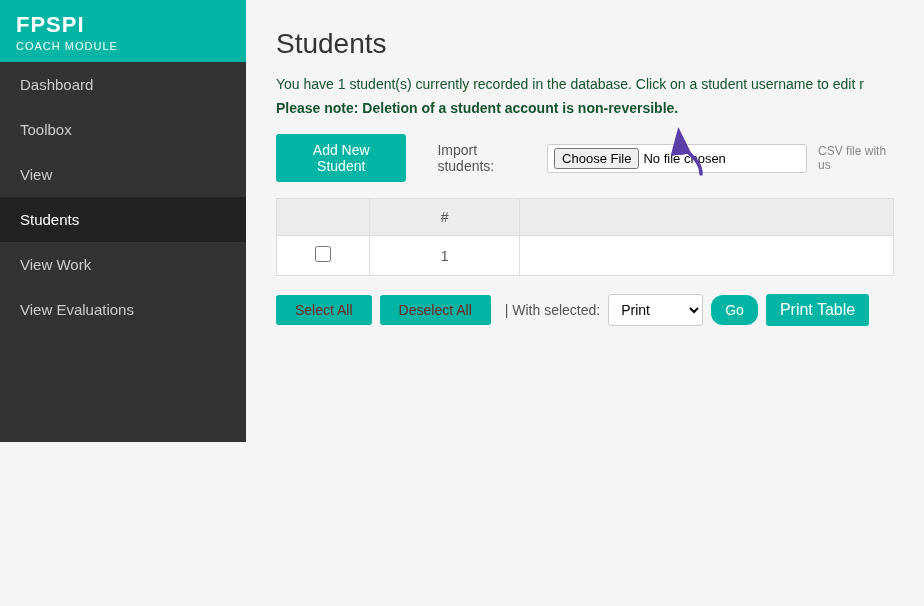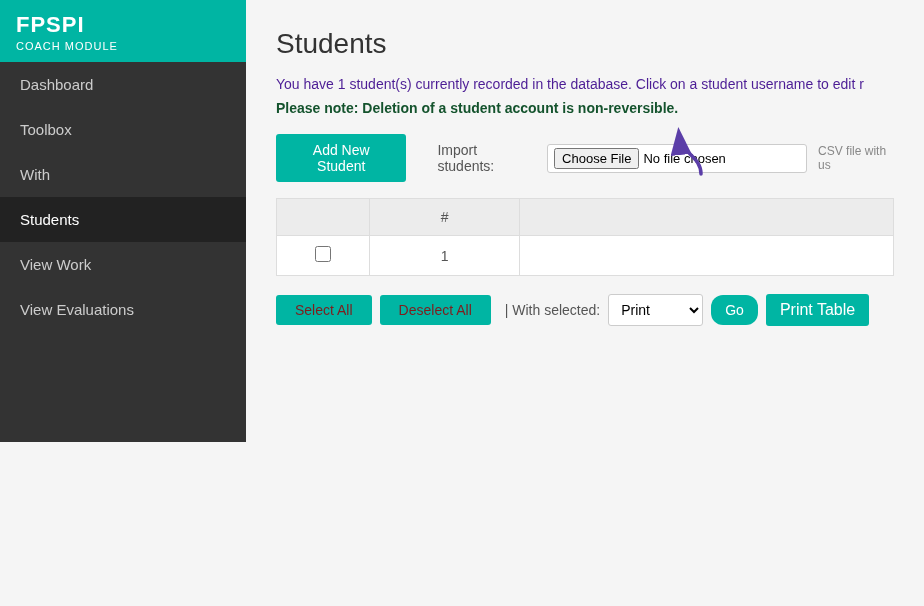--- a/index.html
+++ b/index.html
@@ -51,21 +51,21 @@
       padding: 28px 30px;
       overflow-y: auto;
     }
     #page-title {
       font-size: 28px;
       font-weight: 300;
       color: #333;
       margin-bottom: 16px;
     }
     #info-text {
-      color: #4c1d95;
+      color: #14532d;
       margin-bottom: 8px;
       font-size: 14px;
     }
     #warning-text {
       color: #14532d;
       font-weight: bold;
       margin-bottom: 18px;
       font-size: 14px;
     }
     #action-bar {
@@ -202,21 +202,21 @@
 
 <nav id="sidebar">
   <div id="sidebar-header">
     <div id="sidebar-logo">FPSPI</div>
     <div id="sidebar-subtitle">COACH MODULE</div>
   </div>
 
   <div id="nav-items-container">
       <div class="nav-item">Dashboard</div>
       <div class="nav-item">Toolbox</div>
-      <div class="nav-item">With</div>
+      <div class="nav-item">View</div>
       <div class="nav-item active">Students</div>
       <div class="nav-item">View Work</div>
       <div class="nav-item">View Evaluations</div>
     </div>
 </nav>
 
 <main id="main">
   <h1 id="page-title">Students</h1>
   <p id="info-text">You have 1 student(s) currently recorded in the database. Click on a student username to edit r</p>
   <p id="warning-text">Please note: Deletion of a student account is non-reversible.</p>

